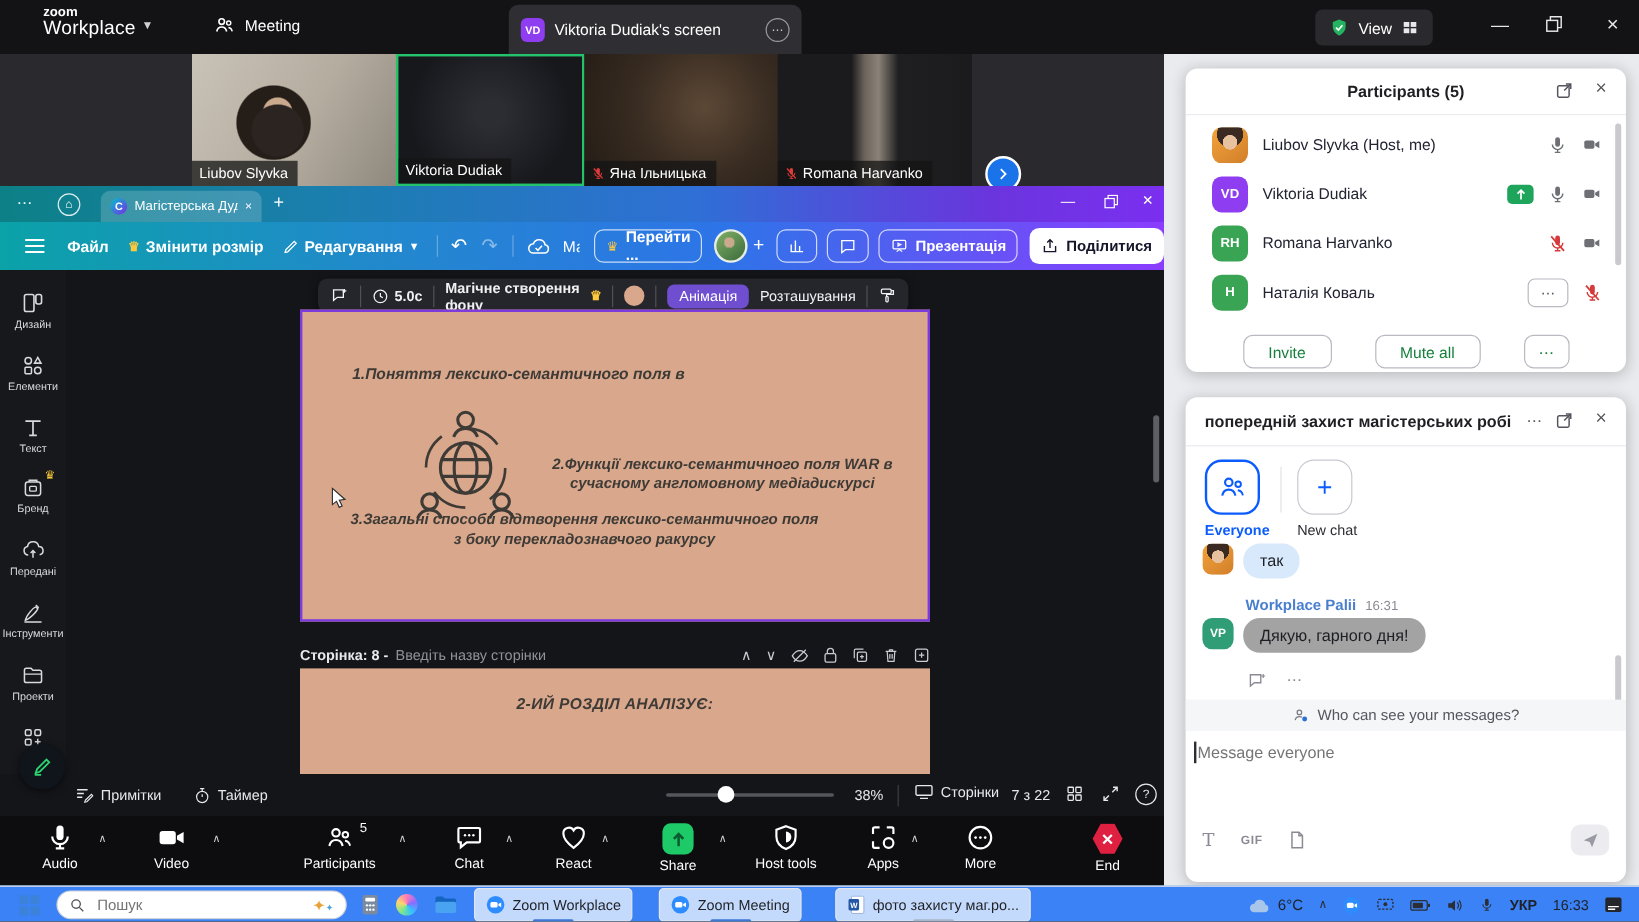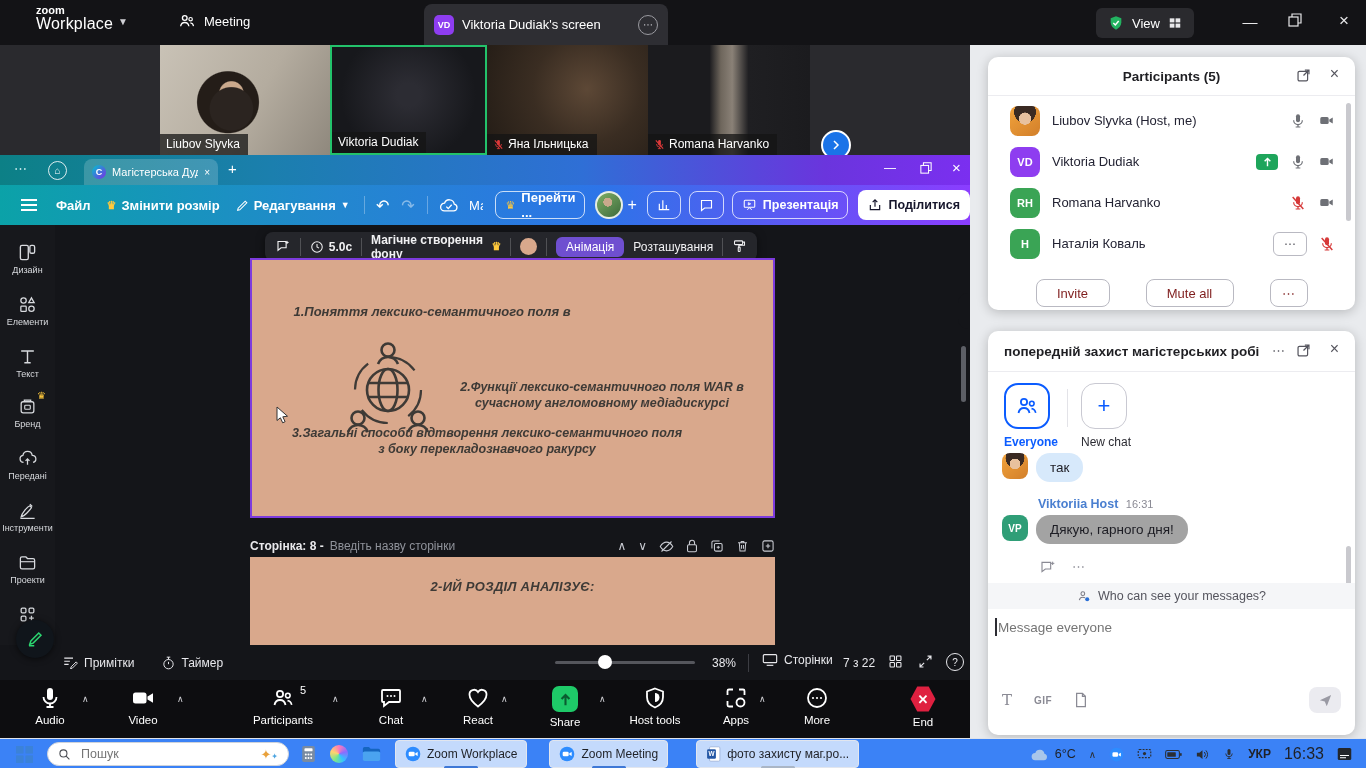--- a/index.html
+++ b/index.html
@@ -60,21 +60,21 @@
   .fab{left:16px;top:620px;width:38px;height:38px;border-radius:50%;background:#10151b;
        display:flex;align-items:center;justify-content:center;z-index:5;box-shadow:0 1px 6px rgba(0,0,0,.6);}
   
   .panel{background:#fff;border-radius:10px;box-shadow:0 2px 12px rgba(0,0,0,.22);position:absolute;overflow:hidden;}
   .p-head{height:38px;border-bottom:1px solid #ececf0;display:flex;align-items:center;position:relative;}
   .prow{height:41px;display:flex;align-items:center;padding:0 20px 0 22px;gap:12px;}
   .pav{width:30px;height:30px;border-radius:8px;color:#fff;font-size:11px;font-weight:700;
        display:flex;align-items:center;justify-content:center;flex:none;}
   .pname{font-size:13px;color:#232333;flex:1;white-space:nowrap;overflow:hidden;}
   .obtn{border:1px solid #b9b9c2;border-radius:8px;height:28px;display:flex;align-items:center;justify-content:center;
-        font-size:13px;color:#7f1d1d;background:#fff;box-sizing:border-box;}
+        font-size:13px;color:#15803d;background:#fff;box-sizing:border-box;}
   .bubble{border-radius:14px;padding:7px 14px;font-size:13.5px;color:#1d1d24;display:inline-block;}
   
   #ztb{left:0;top:680px;width:970px;height:58px;background:#0d0d10;color:#fff;}
   .tbi{position:absolute;top:6px;width:84px;text-align:center;}
   .tbi .lbl{font-size:11.5px;margin-top:4px;}
   .tbi svg{margin:0 auto;}
   .chev{position:absolute;top:14px;color:#cfcfd4;font-size:9px;}
   
   #taskbar{left:0;top:738px;width:1366px;height:30px;background:#3b82f6;border-top:1px solid #dfe3ea;
            display:flex;align-items:center;font-size:12px;color:#1f2126;}
@@ -579,21 +579,21 @@
     <div class="abs" style="left:93px;top:52px;">
       <div style="width:46px;height:46px;border:1.5px solid #c9c9d2;border-radius:14px;display:flex;align-items:center;justify-content:center;box-sizing:border-box;color:#0b5cff;font-size:22px;font-weight:300;">+</div>
       <div style="font-size:12px;color:#2c2c33;text-align:center;margin-top:6px;">New chat</div>
     </div>
 
     <div class="abs flex" style="left:14px;top:122px;gap:8px;align-items:flex-start;">
       <span style="width:26px;height:26px;border-radius:8px;flex:none;background:radial-gradient(circle at 50% 42%,#e8c19e 26%,transparent 27%),radial-gradient(circle at 50% 20%,#3a2a22 38%,transparent 39%),linear-gradient(140deg,#f2a33c,#d27f2a);"></span>
       <span class="bubble" style="background:#d7e9fb;">так</span>
     </div>
     <div class="abs" style="left:50px;top:166px;font-size:12.5px;">
-      <span style="color:#4a7fd0;font-weight:600;">Viktoriia Host</span>
+      <span style="color:#4a7fd0;font-weight:600;">Workplace Palii</span>
       <span style="color:#8a8a94;font-size:11px;margin-left:4px;">16:31</span>
     </div>
     <div class="abs flex" style="left:14px;top:184px;gap:8px;align-items:flex-start;">
       <span class="pav" style="width:26px;height:26px;border-radius:8px;background:#2f9e77;font-size:10px;">VP</span>
       <span class="bubble" style="background:#a3a3a3;">Дякую, гарного дня!</span>
     </div>
     <div class="abs flex" style="left:52px;top:228px;gap:16px;color:#8a8a94;">
       <span>
         <svg class="i" width="16" height="14" viewBox="0 0 24 20">
             <path d="M3 3h13v10H8l-5 4z" fill="none" stroke="#8a8a94" stroke-width="1.7"></path>
@@ -799,21 +799,21 @@
           <rect x="23" y="6" width="2.5" height="4" fill="#2b2e33"></rect>
         </svg>
       <svg class="i" width="15" height="13" viewBox="0 0 24 20">
           <path d="M3 7v6h4l5 4V3L7 7z" fill="#2b2e33"></path>
           <path d="M15 6a6 6 0 0 1 0 8M17.5 3.5a9.5 9.5 0 0 1 0 13" fill="none" stroke="#2b2e33" stroke-width="1.6"></path>
         </svg>
       <svg class="i" width="12" height="14" viewBox="0 0 24 24" style="color:#2b2e33">
           <use href="#sym-mic"></use>
         </svg>
       <span style="font-size:12px;font-weight:600;">УКР</span>
-      <span style="font-size:16px;">16:33</span>
+      <span style="font-size:12px;">16:33</span>
       <svg class="i" width="15" height="14" viewBox="0 0 20 18">
           <rect x="1" y="1" width="18" height="16" rx="2" fill="#23262b"></rect>
           <path d="M4 11h12M4 14h8" stroke="#fff" stroke-width="1.6"></path>
         </svg>
     </span>
   </div>
 
 </div>
 
 </body></html>

